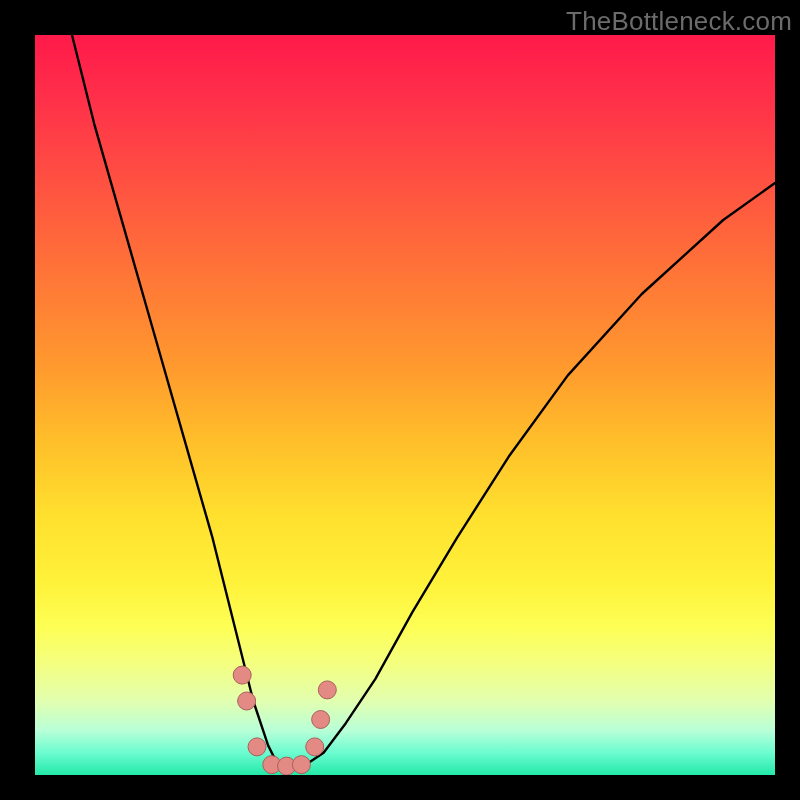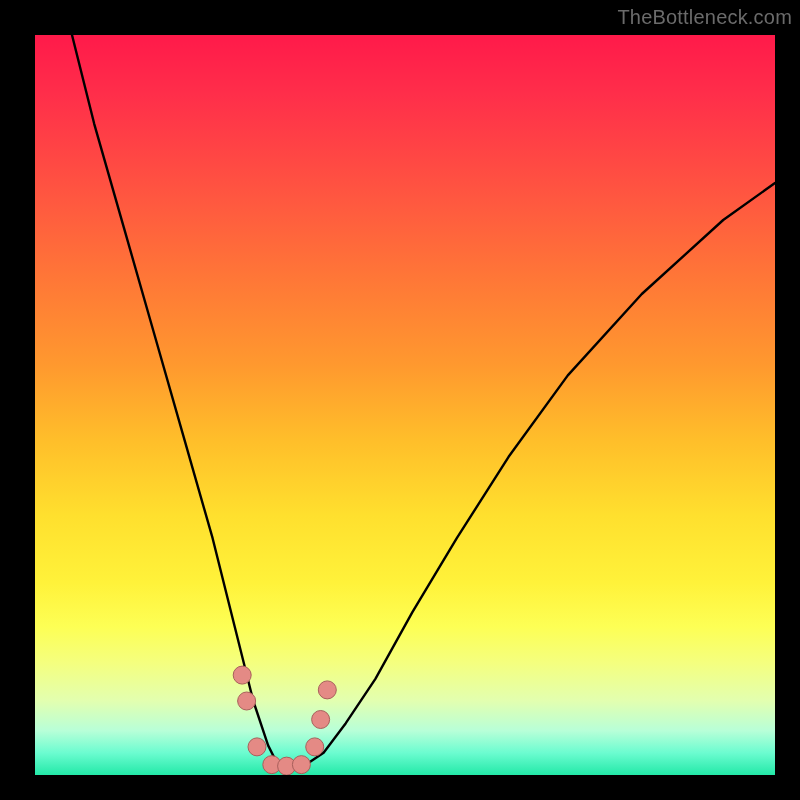--- a/index.html
+++ b/index.html
@@ -48,21 +48,21 @@
       #b8ffd8 94%,
       #6cfcd0 97%,
       #23e9a8 100%
     );
   }
   .watermark {
     position: absolute;
     top: 6px;
     right: 8px;
     color: #6b6b6b;
-    font-size: 20px;
+    font-size: 26px;
     letter-spacing: 0.2px;
     z-index: 5;
     user-select: none;
   }
   svg.curve-layer {
     position: absolute;
     left: 0;
     top: 0;
     width: 100%;
     height: 100%;

